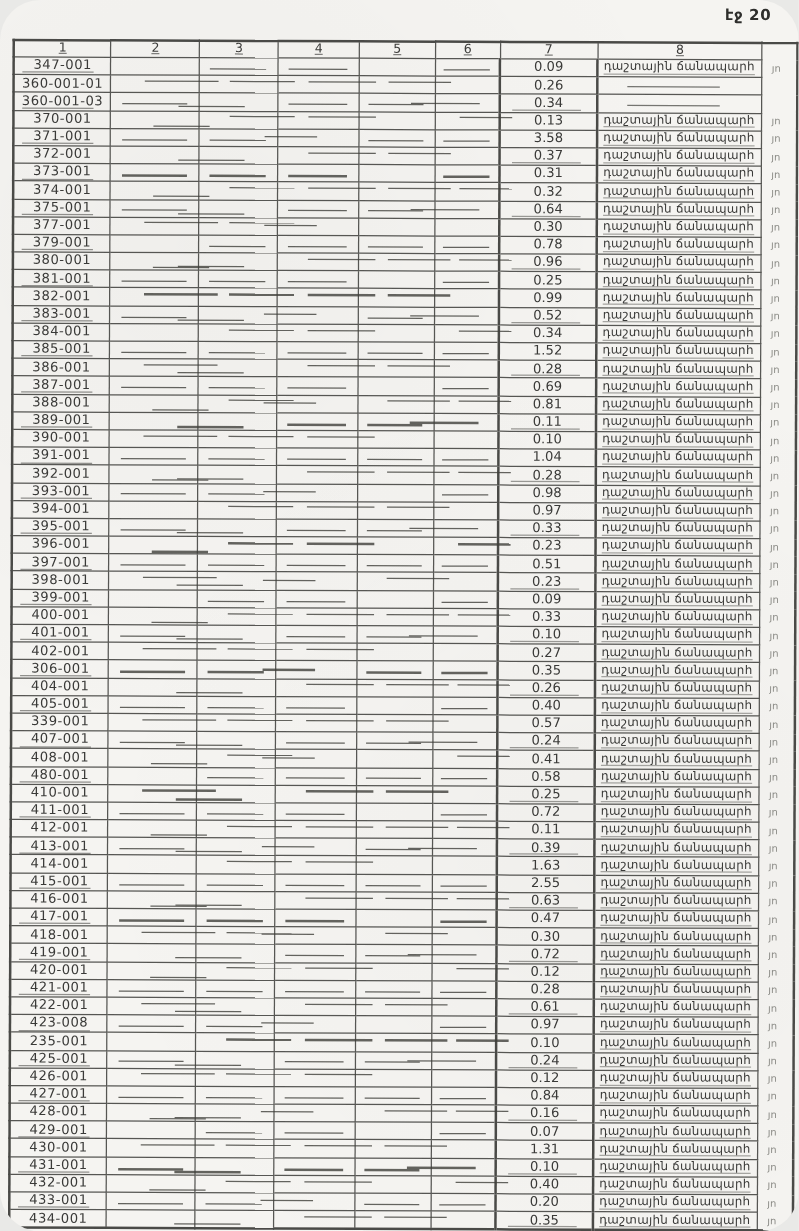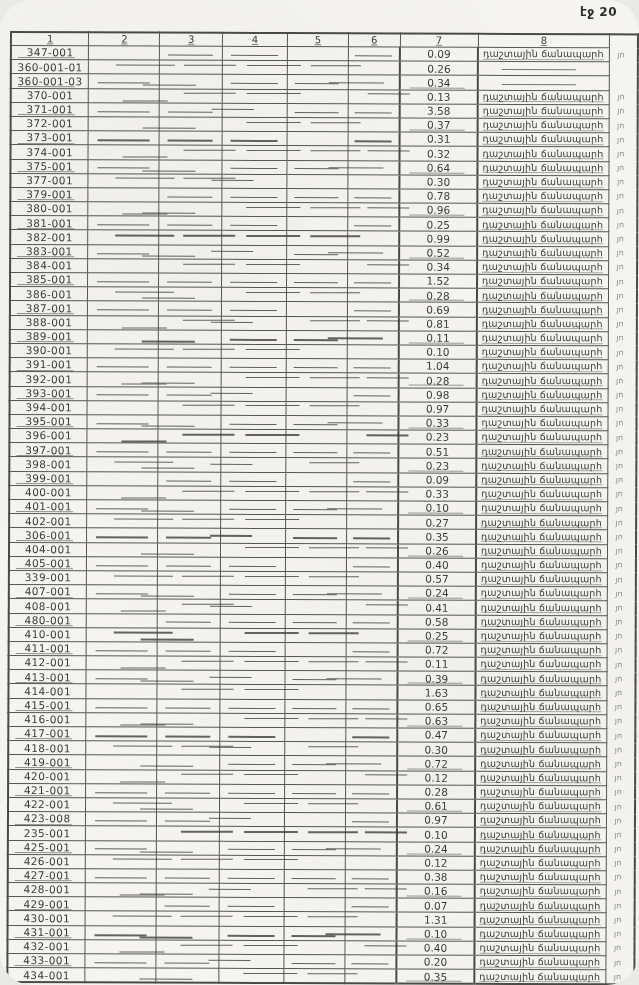--- a/index.html
+++ b/index.html
@@ -588,21 +588,21 @@
     <td class="c8"><span class="note">դաշտային ճանապարհ</span></td>
     <td class="c9">յո</td>
   </tr>
           <tr>
     <td class="c1">415-001</td>
     <td class="c2 noise"></td>
     <td class="c3 noise"></td>
     <td class="c4 noise"></td>
     <td class="c5 noise"></td>
     <td class="c6 noise"></td>
-    <td class="c7">0.65</td>
+    <td class="c7">2.55</td>
     <td class="c8"><span class="note">դաշտային ճանապարհ</span></td>
     <td class="c9">յո</td>
   </tr>
           <tr>
     <td class="c1">416-001</td>
     <td class="c2 noise"></td>
     <td class="c3 noise"></td>
     <td class="c4 noise"></td>
     <td class="c5 noise"></td>
     <td class="c6 noise"></td>
@@ -720,21 +720,21 @@
     <td class="c8"><span class="note">դաշտային ճանապարհ</span></td>
     <td class="c9">յո</td>
   </tr>
           <tr>
     <td class="c1">427-001</td>
     <td class="c2 noise"></td>
     <td class="c3 noise"></td>
     <td class="c4 noise"></td>
     <td class="c5 noise"></td>
     <td class="c6 noise"></td>
-    <td class="c7">0.38</td>
+    <td class="c7">0.84</td>
     <td class="c8"><span class="note">դաշտային ճանապարհ</span></td>
     <td class="c9">յո</td>
   </tr>
           <tr>
     <td class="c1">428-001</td>
     <td class="c2 noise"></td>
     <td class="c3 noise"></td>
     <td class="c4 noise"></td>
     <td class="c5 noise"></td>
     <td class="c6 noise"></td>

